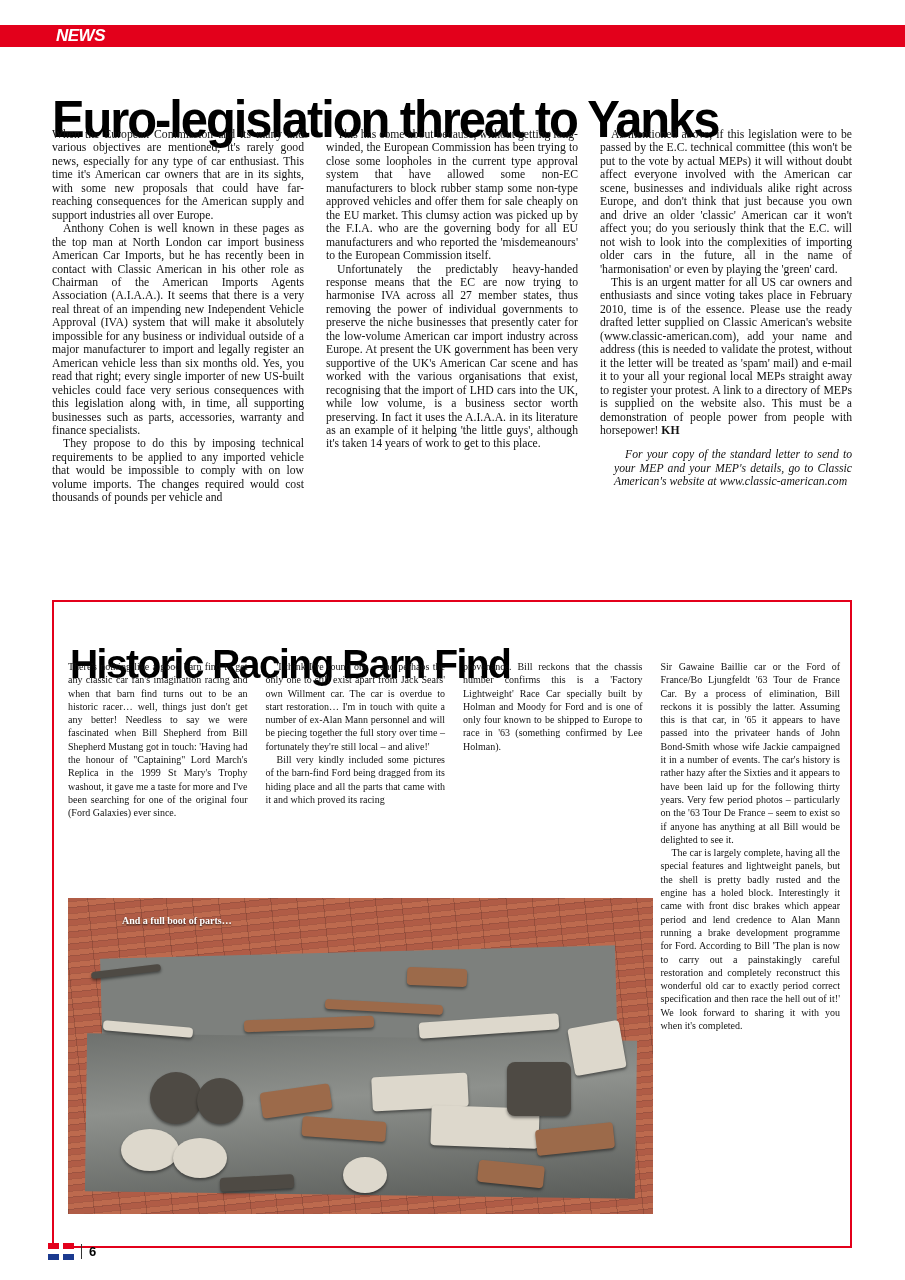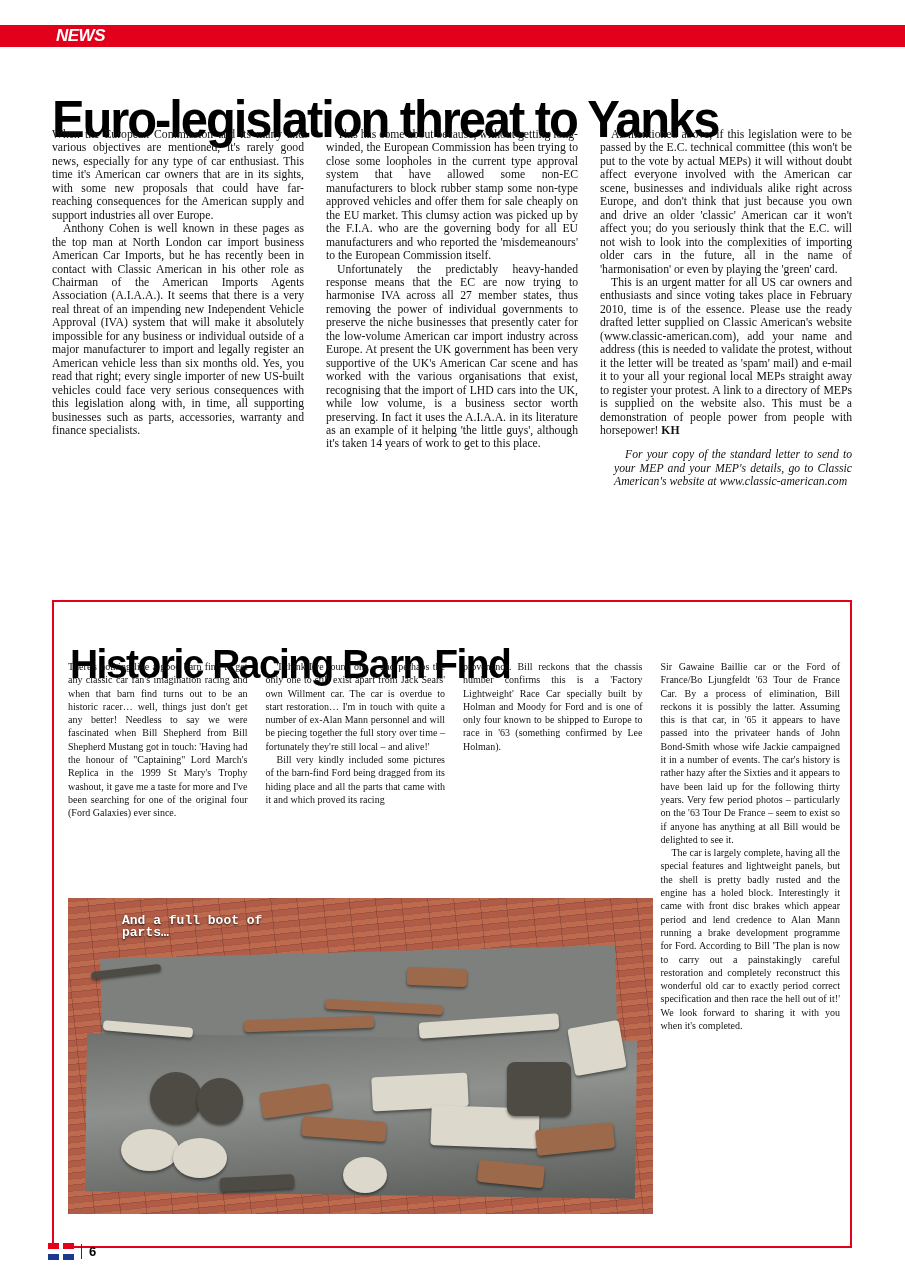--- a/index.html
+++ b/index.html
@@ -166,23 +166,23 @@
   }
   .part.rust { background: #9c6a4a; }
   .part.white { background: #ddd8cc; }
   .part.dark { background: #4e4a44; }
   .part.round { border-radius: 50%; }
 
   .photo-caption {
     position: absolute;
     left: 122px; top: 915px;
     width: 150px;
-    font-family: Liberation Mono, monospace;
-    font-weight: bold;
-    font-size: 13px;
+    font-family: Liberation Serif, serif;
+    font-weight: bold;
+    font-size: 10px;
     line-height: 12px;
     color: #ffffff;
     text-shadow: 0 1px 2px rgba(0,0,0,0.85);
   }
 
   
   .footer {
     position: absolute;
     left: 48px; top: 1243px;
     display: flex;
@@ -213,20 +213,21 @@
 <div class="news-band"></div>
 <div class="news-band-label">NEWS</div>
 
 <h1 class="headline-main">Euro-legislation threat to Yanks</h1>
 
 <div class="article1">
 
   <div class="col bodytext">
     <p class="first">When the European Commission and its many and various objectives are mentioned, it's rarely good news, especially for any type of car enthusiast. This time it's American car owners that are in its sights, with some new proposals that could have far-reaching consequences for the American supply and support industries all over Europe.</p>
     <p>Anthony Cohen is well known in these pages as the top man at North London car import business American Car Imports, but he has recently been in contact with Classic American in his other role as Chairman of the American Imports Agents Association (A.I.A.A.). It seems that there is a very real threat of an impending new Independent Vehicle Approval (IVA) system that will make it absolutely impossible for any business or individual outside of a major manufacturer to import and legally register an American vehicle less than six months old. Yes, you read that right; every single importer of new US-built vehicles could face very serious consequences with this legislation along with, in time, all supporting businesses such as parts, accessories, warranty and finance specialists.</p>
+    <p>They propose to do this by imposing technical requirements to be applied to any imported vehicle that would be impossible to comply with on low volume imports. The changes required would cost thousands of pounds per vehicle and</p>
   </div>
 
   <div class="col bodytext">
     <p>This has come about because, without getting long-winded, the European Commission has been trying to close some loopholes in the current type approval system that have allowed some non-EC manufacturers to block rubber stamp some non-type approved vehicles and offer them for sale cheaply on the EU market. This clumsy action was picked up by the F.I.A. who are the governing body for all EU manufacturers and who reported the 'misdemeanours' to the European Commission itself.</p>
     <p>Unfortunately the predictably heavy-handed response means that the EC are now trying to harmonise IVA across all 27 member states, thus removing the power of individual governments to preserve the niche businesses that presently cater for the low-volume American car import industry across Europe. At present the UK government has been very supportive of the UK's American Car scene and has worked with the various organisations that exist, recognising that the import of LHD cars into the UK, while low volume, is a business sector worth preserving. In fact it uses the A.I.A.A. in its literature as an example of it helping 'the little guys', although it's taken 14 years of work to get to this place.</p>
   </div>
 
   <div class="col bodytext">
     <p>As mentioned above, if this legislation were to be passed by the E.C. technical committee (this won't be put to the vote by actual MEPs) it will without doubt affect everyone involved with the American car scene, businesses and individuals alike right across Europe, and don't think that just because you own and drive an older 'classic' American car it won't affect you; do you seriously think that the E.C. will not wish to look into the complexities of importing older cars in the future, all in the name of 'harmonisation' or even by playing the 'green' card.</p>
     <p><span>This is an urgent matter for all US car owners and enthusiasts and since voting takes place in February 2010, time is of the essence. Please use the ready drafted letter supplied on Classic American's website (www.classic-american.com), add your name and address (this is needed to validate the protest, without it the letter will be treated as 'spam' mail) and e-mail it to your all your regional local MEPs straight away to register your protest. A link to a directory of MEPs is supplied on the website also. This must be a demonstration of people power from people with horsepower!</span> <span class="sig">KH</span></p>

